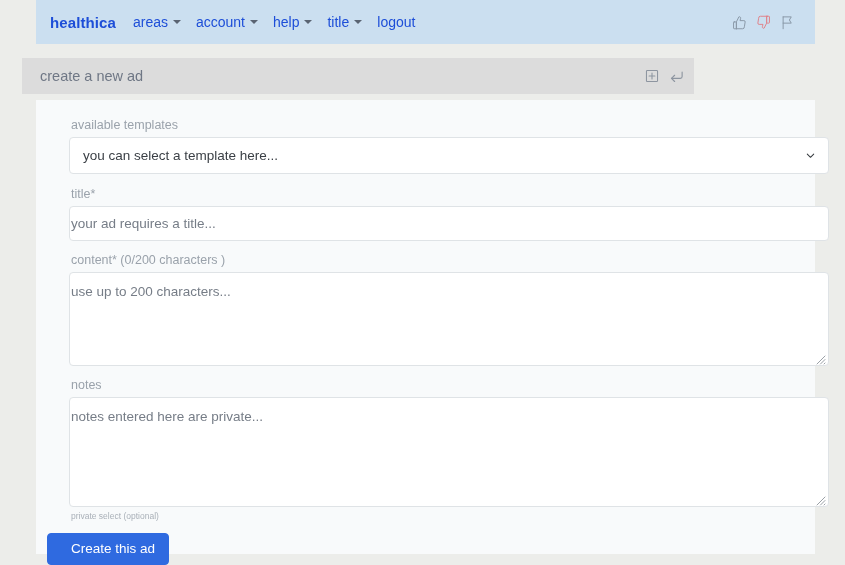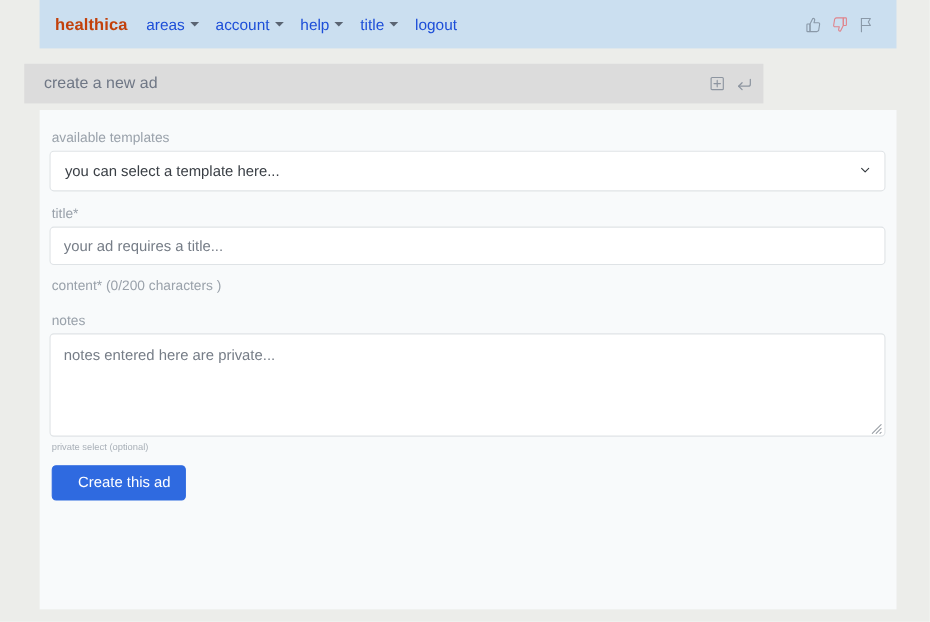--- a/index.html
+++ b/index.html
@@ -17,21 +17,21 @@
     left: 36px; top: 0;
     width: 779px; height: 44px;
     background: #cbdff0;
     display: flex;
     align-items: center;
     padding: 0 14px;
   }
   .brand {
     font-size: 15px;
     font-weight: bold;
-    color: #c2410c;
+    color: #1d4ed8;
     letter-spacing: .1px;
     margin-right: 17px;
     text-decoration: none;
     cursor: pointer;
   }
   .nav-item {
     font-size: 14px;
     color: #1d4ed8;
     margin-right: 15px;
     cursor: pointer;
@@ -79,36 +79,36 @@
   .pagehead-actions svg { display: block; cursor: pointer; }
 
   
   .card {
     position: absolute;
     left: 36px; top: 100px;
     width: 779px; height: 454px;
     background: #f8fafb;
     padding: 18px 9px 0 9px;
   }
-  .field { margin-bottom: 0; }
+  .field { margin-bottom: 0; margin-left: 24px; }
   .field-label {
     font-size: 12.5px;
     color: #9aa2ab;
     margin: 0 0 5px 2px;
     display: block;
   }
   .ctrl {
     width: 760px;
     background: #ffffff;
     border: 1px solid #dfe3e6;
     border-radius: 4px;
     font-family: "Liberation Sans", sans-serif;
     font-size: 13.5px;
     color: #6f7680;
-    padding: 9px 12px;
+    padding: 9px 1px;
     outline: none;
     display: block;
   }
   .ctrl::placeholder { color: #767d87; opacity: 1; }
 
   .select-wrap { position: relative; width: 760px; }
   .select-box {
     height: 37px;
     line-height: 19px;
     color: #3a3f45;
@@ -251,29 +251,41 @@
   <div class="field">
     <label class="field-label">title*</label>
     <input class="ctrl" type="text" placeholder="your ad requires a title..." style="">
   </div>
 
   <div class="sp-2"></div>
 
   
   <div class="field">
     <label class="field-label">content* (0/200 characters )</label>
+    <div class="ta-wrap">
+      <textarea class="ctrl" style="height: 94px;" placeholder="use up to 200 characters..."></textarea>
+      <span class="grip">
+        <svg width="12" height="12" viewBox="0 0 12 12">
+          <g stroke="#9aa0a6" stroke-width="1" stroke-linecap="round">
+            <line x1="11" y1="3" x2="3" y2="11"></line>
+            <line x1="11" y1="6.5" x2="6.5" y2="11"></line>
+            <line x1="11" y1="10" x2="10" y2="11"></line>
+          </g>
+        </svg>
+      </span>
+    </div>
   </div>
 
   <div class="sp-3"></div>
 
   
   <div class="field">
     <label class="field-label">notes</label>
     <div class="ta-wrap">
-      <textarea class="ctrl" style="height: 94px;" placeholder="notes entered here are private..."></textarea>
+      <textarea class="ctrl" style="height: 110px;" placeholder="notes entered here are private..."></textarea>
       <span class="grip">
         <svg width="12" height="12" viewBox="0 0 12 12">
           <g stroke="#9aa0a6" stroke-width="1" stroke-linecap="round">
             <line x1="11" y1="3" x2="3" y2="11"></line>
             <line x1="11" y1="6.5" x2="6.5" y2="11"></line>
             <line x1="11" y1="10" x2="10" y2="11"></line>
           </g>
         </svg>
       </span>
     </div>

